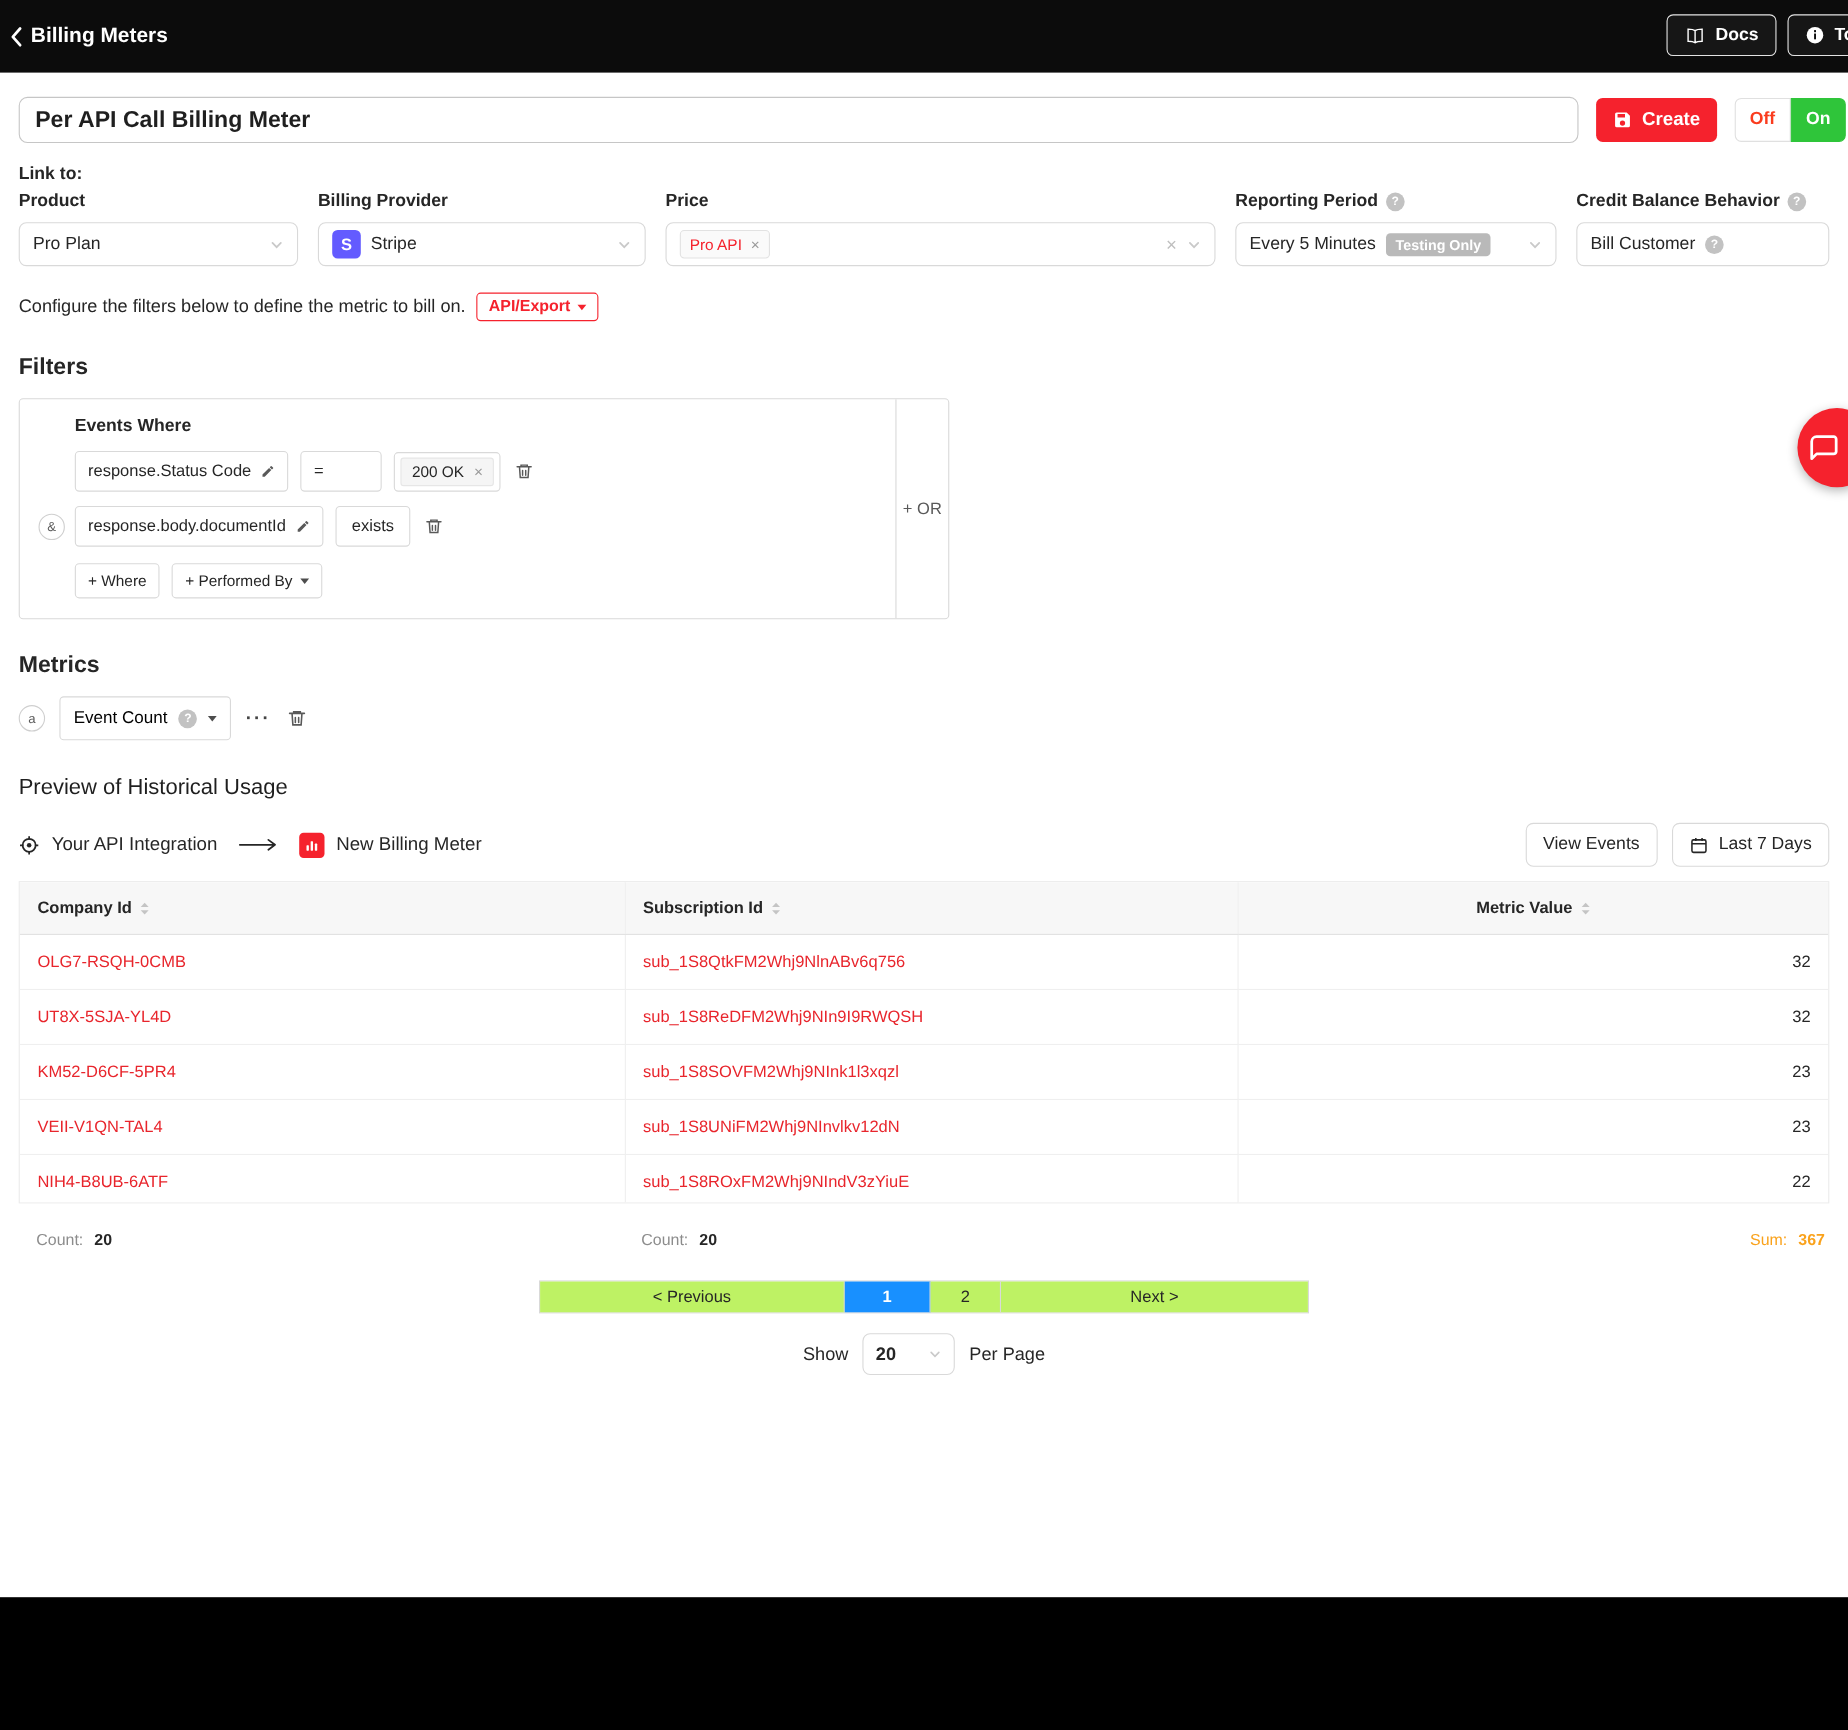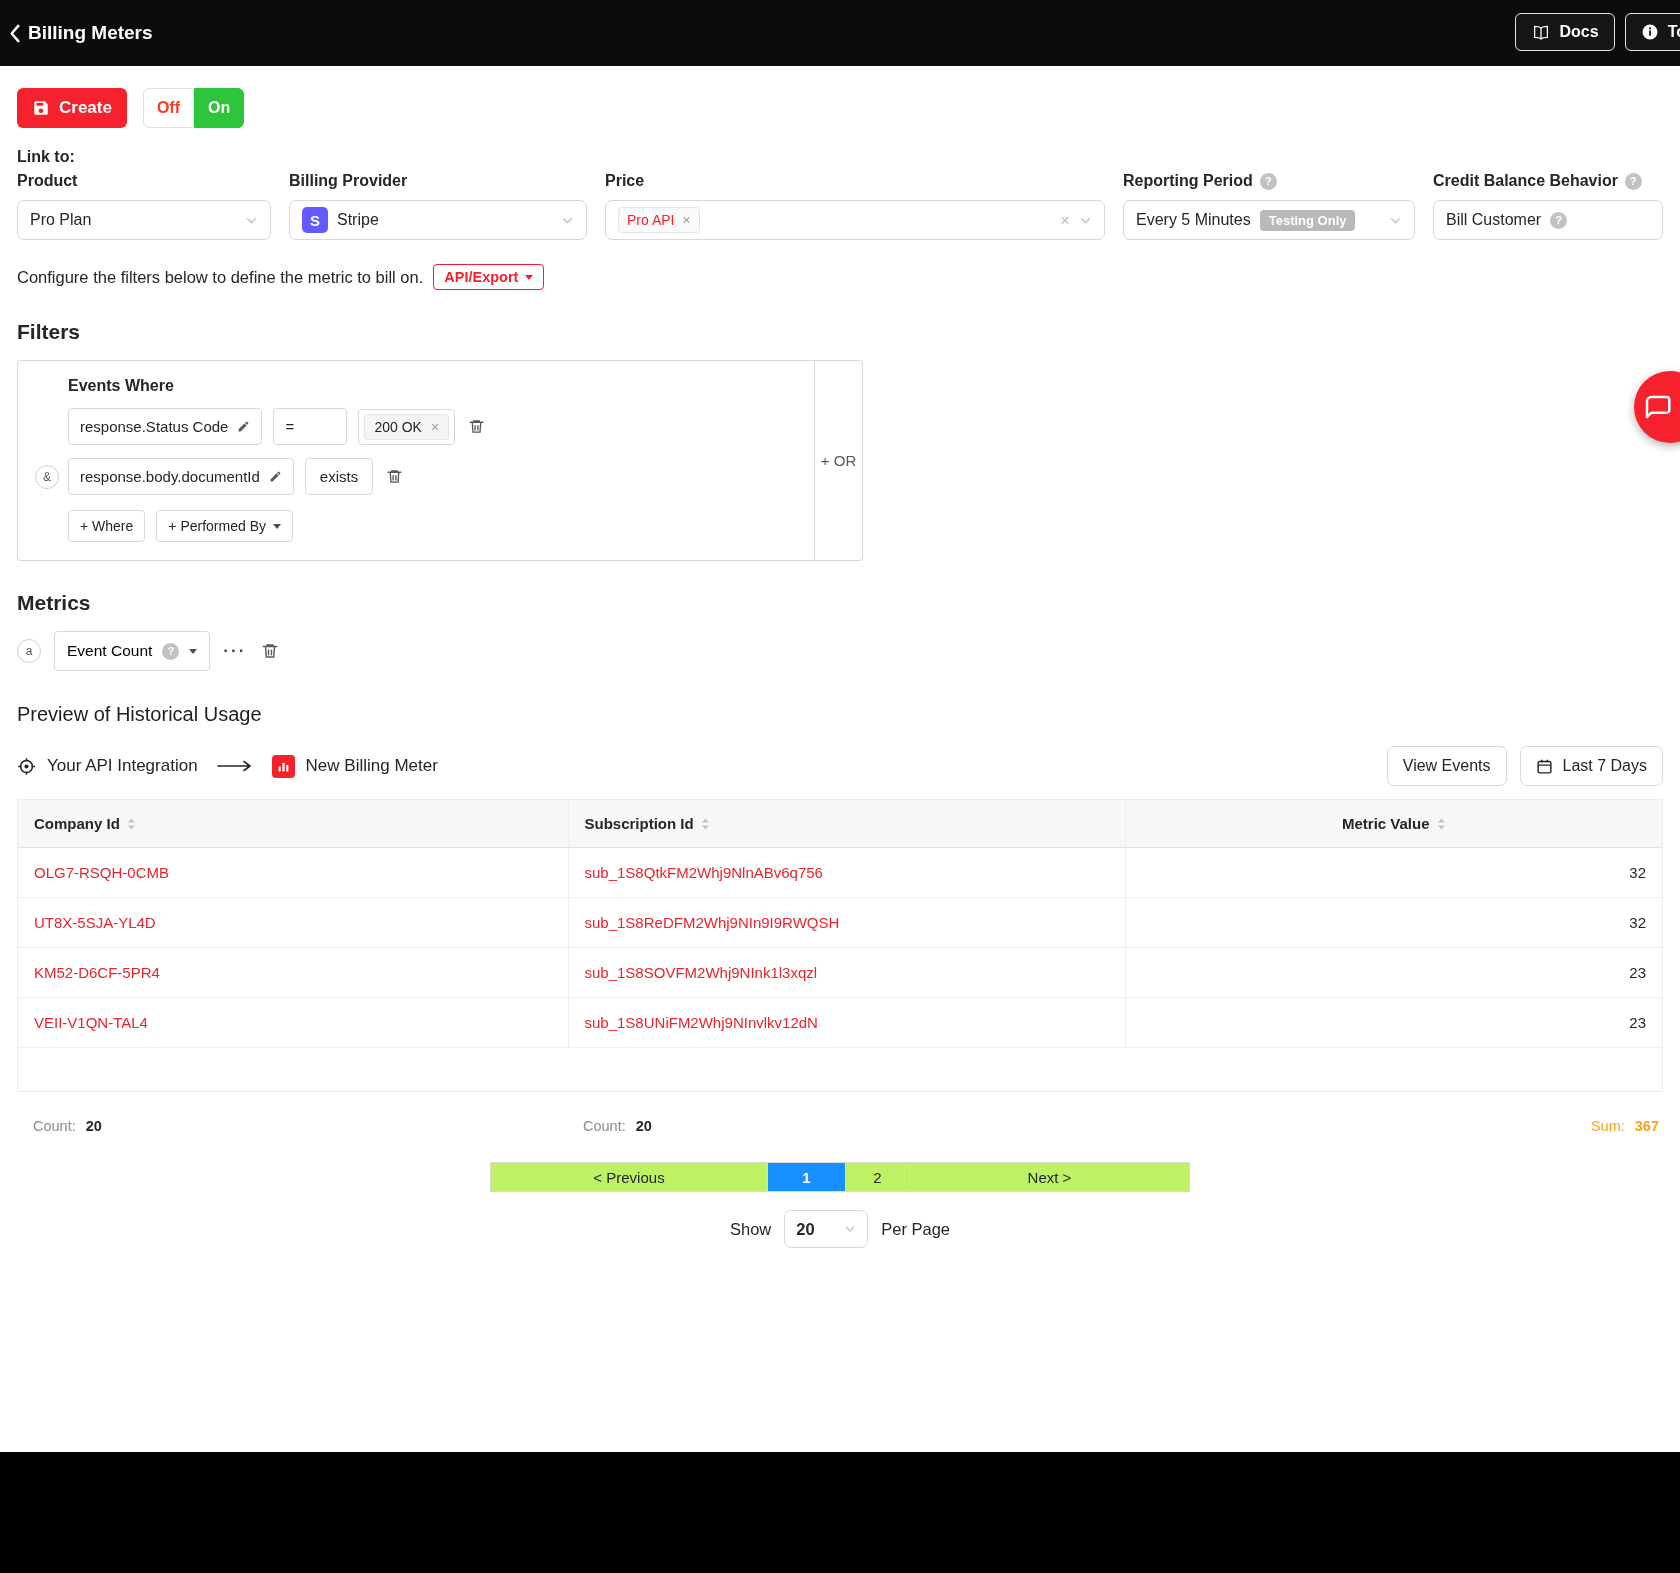--- a/index.html
+++ b/index.html
@@ -237,20 +237,21 @@
           </svg>
       </span>
       <span>Tour</span>
     </button>
   </div>
 </header>
 
 <main class="content">
 
   <div class="meter-row">
+    <input class="meter-input" type="text" value="Per API Call Billing Meter" style="">
     <button class="create-btn">
       <span style="display:flex;">
         <svg width="18" height="18" viewBox="0 0 24 24" fill="#fff">
             <path d="M17 3H5a2 2 0 0 0-2 2v14a2 2 0 0 0 2 2h14a2 2 0 0 0 2-2V7l-4-4zM12 19a3.2 3.2 0 1 1 0-6.4 3.2 3.2 0 0 1 0 6.4zM15 9H6V5h9v4z"></path>
           </svg>
       </span>
       <span>Create</span>
     </button>
     <div class="toggle">
       <button class="toggle-off">Off</button>
@@ -525,20 +526,25 @@
         <tr>
           <td class="idcell">KM52-D6CF-5PR4</td>
           <td class="idcell">sub_1S8SOVFM2Whj9NInk1l3xqzl</td>
           <td class="metric-col">23</td>
         </tr>
         <tr>
           <td class="idcell">VEII-V1QN-TAL4</td>
           <td class="idcell">sub_1S8UNiFM2Whj9NInvlkv12dN</td>
           <td class="metric-col">23</td>
         </tr>
+        <tr>
+          <td class="idcell">NIH4-B8UB-6ATF</td>
+          <td class="idcell">sub_1S8ROxFM2Whj9NIndV3zYiuE</td>
+          <td class="metric-col">22</td>
+        </tr>
       </tbody>
     </table>
   </div>
 
   <div class="counts">
     <div class="c1">
       <span class="count-label">Count:</span>
       <span class="count-val">20</span>
     </div>
     <div class="c2">

